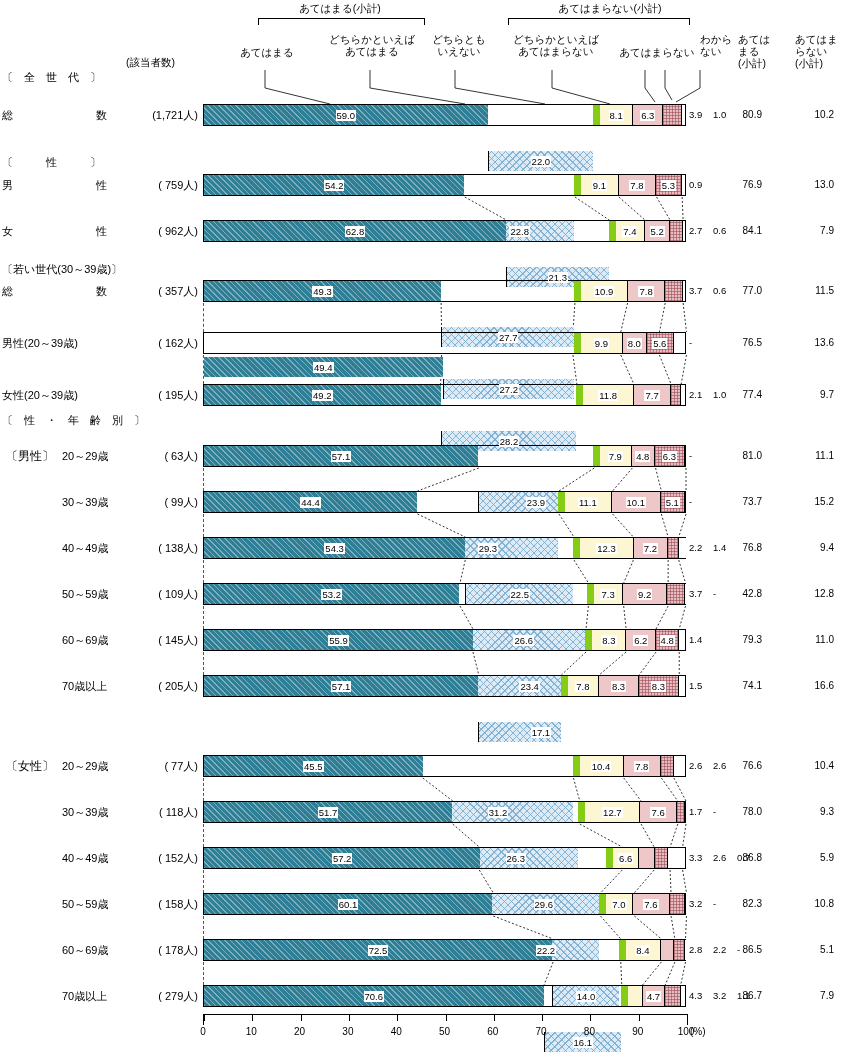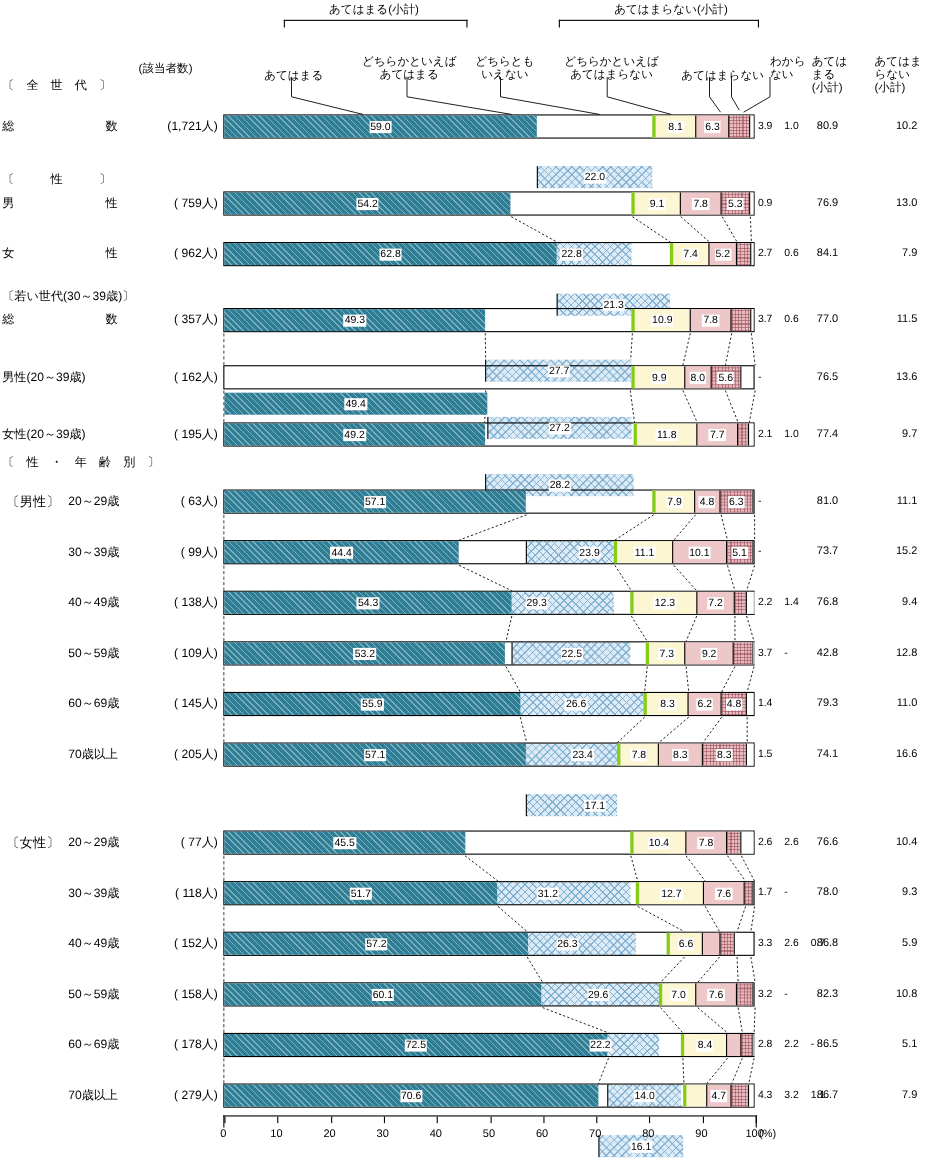--- a/index.html
+++ b/index.html
@@ -27,21 +27,21 @@
        display:flex;align-items:center;justify-content:center;}
 
   
   .s0{background:#2e7e96;
       background-image:repeating-linear-gradient(45deg,rgba(255,255,255,.38) 0 1px,transparent 1px 4px);}
   .s1{background:#dcebf6;
       background-image:
         repeating-linear-gradient(45deg,rgba(120,170,205,.85) 0 1px,transparent 1px 5px),
         repeating-linear-gradient(-45deg,rgba(120,170,205,.85) 0 1px,transparent 1px 5px);
       border-left:1px solid #000;margin-top:46px;}
-  .s2{background:#fdf6d2;border-left:3px solid #84cc16;}
+  .s2{background:#fdf6d2;border-left:7px solid #84cc16;}
   .s3{background:#eec7c9;border-left:1px solid #000;}
   .s4{background:#e6bcc0;
       background-image:
         repeating-linear-gradient(0deg,rgba(150,70,80,.55) 0 1px,transparent 1px 3px),
         repeating-linear-gradient(90deg,rgba(150,70,80,.55) 0 1px,transparent 1px 3px);
       border-left:1px solid #000;}
   .s5{background:#ffffff;border-left:1px solid #000;}
 
   .vlabel{font-size:9.5px;background:#fff;padding:0 1px;line-height:11px;
           border:0;white-space:nowrap;z-index:3;}
@@ -50,21 +50,21 @@
   
   .outside{position:absolute;top:2px;height:22px;line-height:22px;
            font-size:9.5px;white-space:nowrap;}
 
   .sub{position:absolute;top:2px;height:22px;line-height:22px;
        font-size:10px;text-align:right;}
   .subA{left:718px;width:44px;}
   .subB{left:790px;width:44px;}
 
   
-  .hdr{position:absolute;font-size:10.5px;line-height:12px;text-align:center;white-space:nowrap;margin-top:17px;}
+  .hdr{position:absolute;font-size:10.5px;line-height:12px;text-align:center;white-space:nowrap;}
   .hdr-n{position:absolute;font-size:10.5px;line-height:12px;}
 
   .brace{position:absolute;border-top:1px solid #000;height:6px;
          border-left:1px solid #000;border-right:1px solid #000;}
   .bracelbl{position:absolute;font-size:10.5px;text-align:center;white-space:nowrap;}
 
   svg.leaders{position:absolute;left:0;top:0;width:856px;height:1063px;
               pointer-events:none;}
   svg.leaders line,svg.leaders path{stroke:#000;stroke-width:.8;fill:none;}
 

